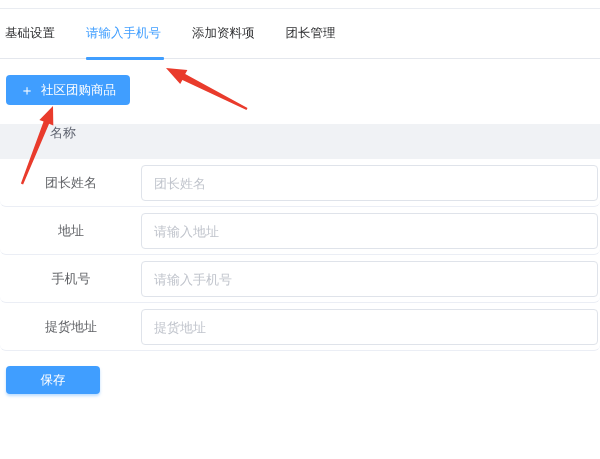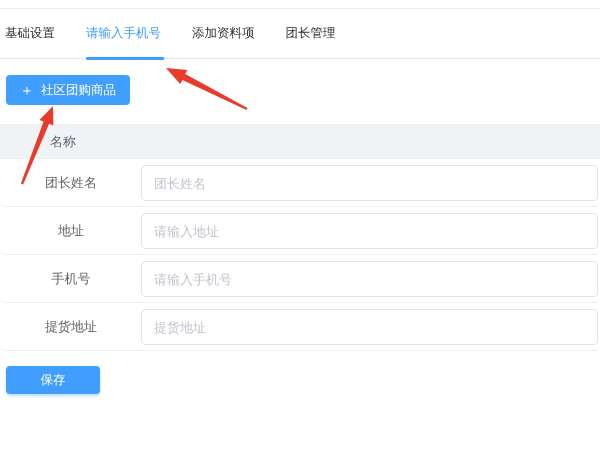--- a/index.html
+++ b/index.html
@@ -26,21 +26,21 @@
   .tab.active{color:var(--primary);}
   .tab.active::after{content:"";position:absolute;left:0;right:-3px;bottom:-1px;height:3px;
        background:var(--primary);border-radius:1px;}
 
   .add-btn{position:absolute;left:6px;top:75px;height:30px;padding:0 14px;background:var(--primary);
        color:#fff;border:none;border-radius:4px;font-size:12.5px;display:flex;align-items:center;
        gap:7px;cursor:pointer;font-family:inherit;}
   .add-btn .plus{font-size:14px;line-height:1;}
 
   .form-table{position:absolute;left:0;top:124px;width:100%;}
-  .table-header{height:35px;background:var(--header-bg);display:flex;align-items:center;}
+  .table-header{height:35px;background:var(--header-bg);display:flex;}
   .table-header .col-name{margin-left:50px;font-size:13px;color:#5f6470;}
   .form-row{position:relative;height:48px;border-bottom:1px solid var(--row-border);
        display:flex;align-items:center;border-radius:6px;}
   .row-label{width:142px;text-align:center;font-size:13px;color:var(--label-text);}
   .row-input{position:absolute;left:141px;top:6px;width:457px;height:36px;
        border:1px solid var(--input-border);border-radius:4px;padding:0 12px;font-size:13px;
        color:#606266;outline:none;font-family:inherit;background:#fff;}
   .row-input::placeholder{color:var(--placeholder);}
 
   .save-btn{position:absolute;left:6px;top:366px;width:94px;height:28px;background:var(--primary);

